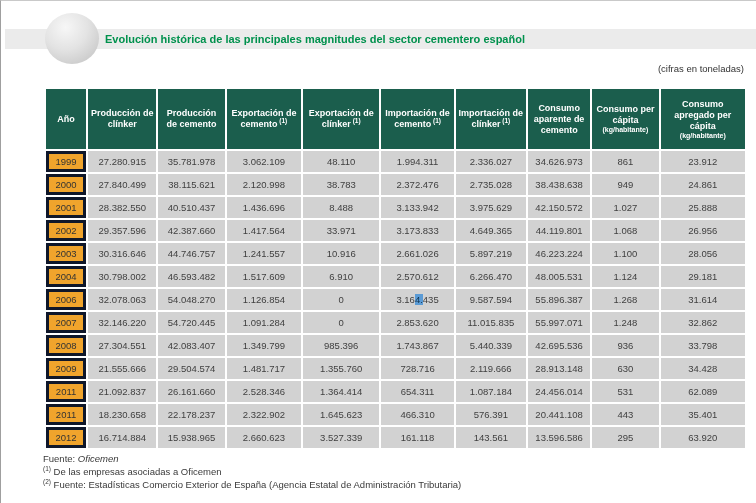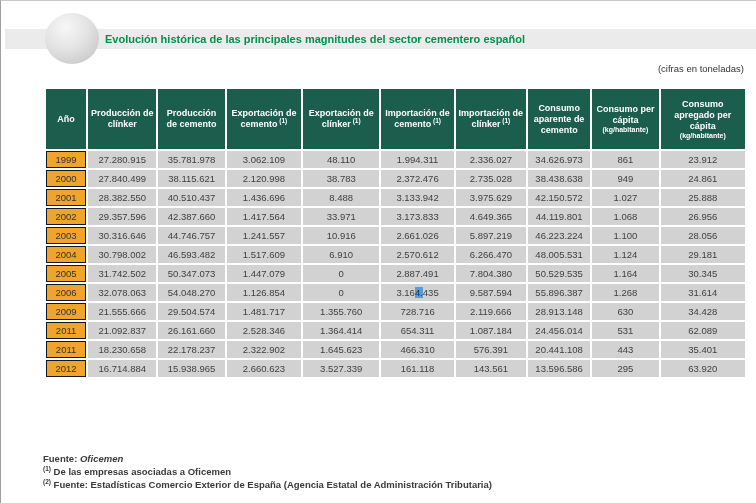--- a/index.html
+++ b/index.html
@@ -35,24 +35,24 @@
     background:var(--header_green,#1b5e4d);color:#fff;font-weight:bold;font-size:9px;
     line-height:11px;text-align:center;vertical-align:middle;height:56px;padding:2px 2px;
   }
   th sup{font-size:6.5px;line-height:0;}
   th .h-sub{display:block;font-size:7px;line-height:8px;font-weight:bold;}
   td{
     background:var(--cell_gray,#d2d2d2);color:#3f3f3f;font-size:9.5px;text-align:center;
     height:15px;padding:1px 2px;vertical-align:middle;
   }
   td.year{
-    background:var(--year_orange,#f0a42c);border:1px solid #0f172a;padding:0 2px;color:#333;
+    background:var(--year_orange,#f0a42c);border:3px solid #0f172a;padding:0 2px;color:#333;
   }
   td .sel{background:var(--selection_blue,#5b9bd5);color:#12344f;}
-  .footer{position:absolute;left:42px;top:451px;font-size:9.5px;color:#3a3a3a;line-height:13px;font-weight:bold;}
+  .footer{position:absolute;left:42px;top:451px;font-size:9.5px;color:#3a3a3a;line-height:13px;}
   .footer sup{font-size:6.5px;line-height:0;}
   .footer .src{font-style:italic;}
 </style>
 </head>
 <body>
 
 <div class="page">
 
   <div class="title-bar"></div>
   <div class="sphere"></div>
@@ -154,44 +154,56 @@
           <td>46.593.482</td>
           <td>1.517.609</td>
           <td>6.910</td>
           <td>2.570.612</td>
           <td>6.266.470</td>
           <td>48.005.531</td>
           <td>1.124</td>
           <td>29.181</td>
         </tr>
         <tr>
-          <td class="year">2005</td>
-          <td>31.742.502</td>
-          <td>50.347.073</td>
-          <td>1.447.079</td>
-          <td>0</td>
-          <td>2.887.491</td>
-          <td>7.804.380</td>
-          <td>50.529.535</td>
-          <td>1.164</td>
-          <td>30.345</td>
-        </tr>
-        <tr>
           <td class="year">2006</td>
           <td>32.078.063</td>
           <td>54.048.270</td>
           <td>1.126.854</td>
           <td>0</td>
           <td>3.16<span class="sel">4.</span>435</td>
           <td>9.587.594</td>
           <td>55.896.387</td>
           <td>1.268</td>
           <td>31.614</td>
         </tr>
         <tr>
+          <td class="year">2007</td>
+          <td>32.146.220</td>
+          <td>54.720.445</td>
+          <td>1.091.284</td>
+          <td>0</td>
+          <td>2.853.620</td>
+          <td>11.015.835</td>
+          <td>55.997.071</td>
+          <td>1.248</td>
+          <td>32.862</td>
+        </tr>
+        <tr>
+          <td class="year">2008</td>
+          <td>27.304.551</td>
+          <td>42.083.407</td>
+          <td>1.349.799</td>
+          <td>985.396</td>
+          <td>1.743.867</td>
+          <td>5.440.339</td>
+          <td>42.695.536</td>
+          <td>936</td>
+          <td>33.798</td>
+        </tr>
+        <tr>
           <td class="year">2009</td>
           <td>21.555.666</td>
           <td>29.504.574</td>
           <td>1.481.717</td>
           <td>1.355.760</td>
           <td>728.716</td>
           <td>2.119.666</td>
           <td>28.913.148</td>
           <td>630</td>
           <td>34.428</td>

